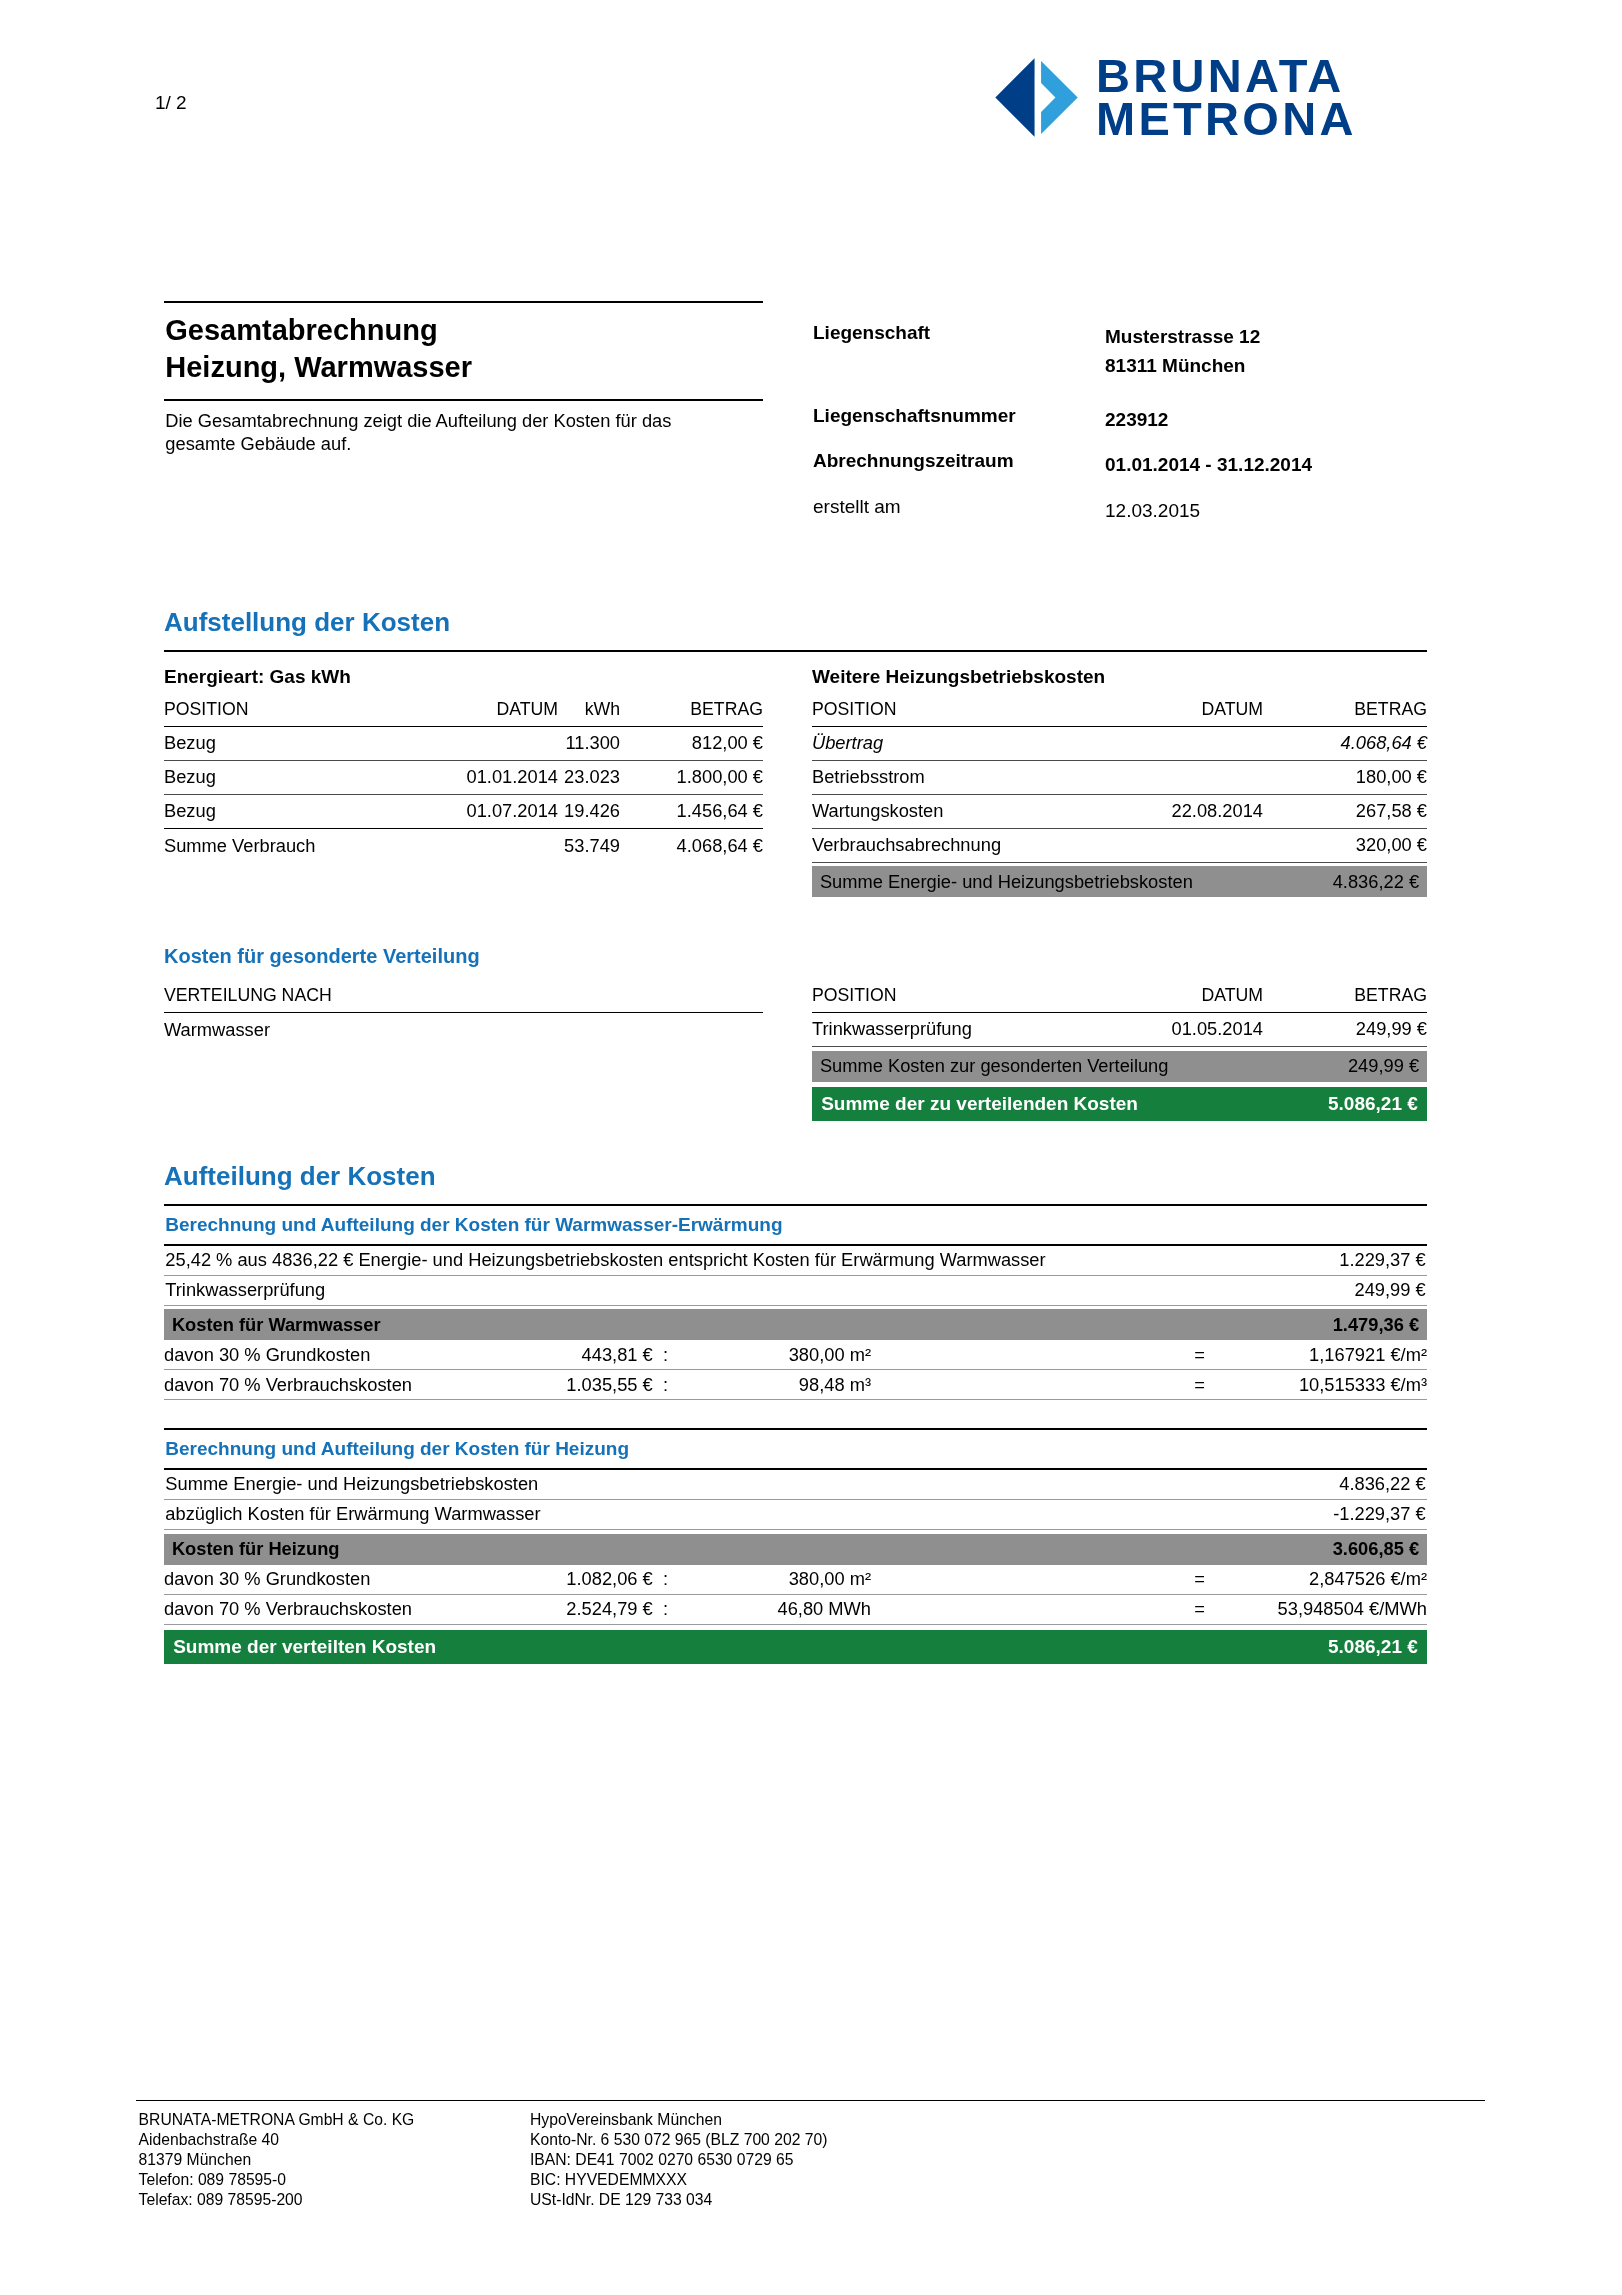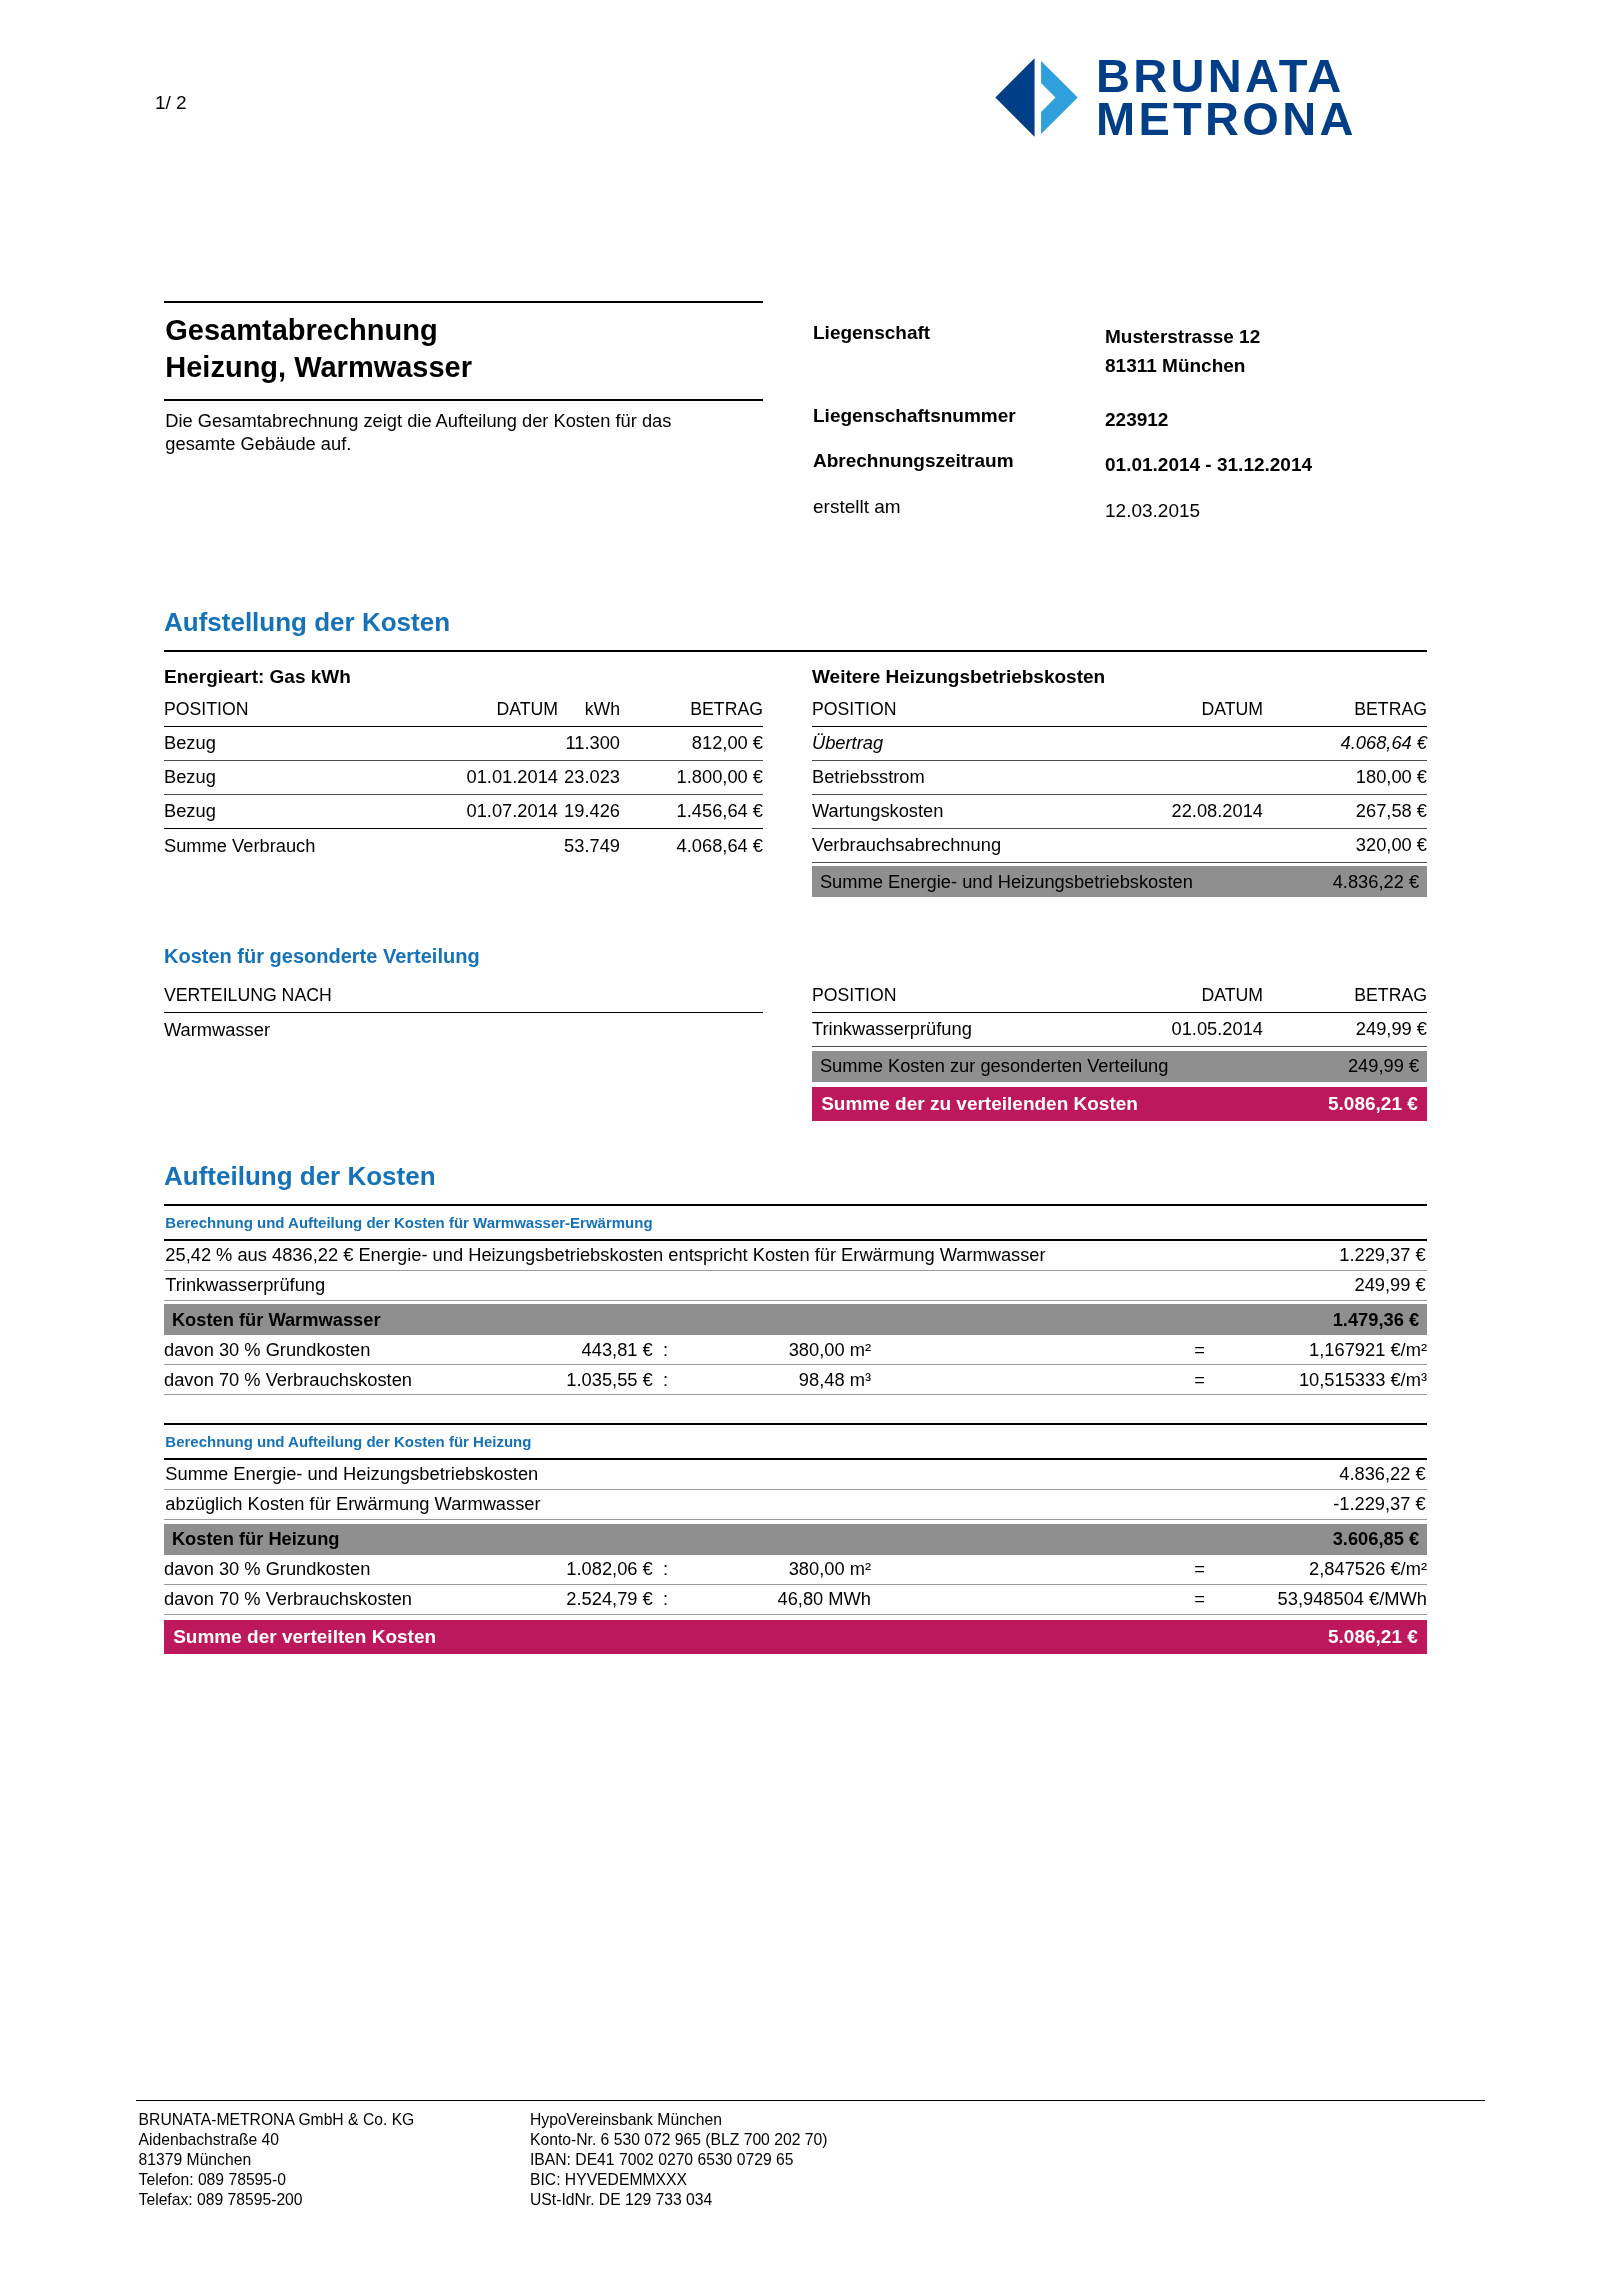--- a/index.html
+++ b/index.html
@@ -47,29 +47,29 @@
 
   .thead { font-size:17.7px; padding-bottom:5.9px; border-bottom:1.3px solid #000; align-items:end; }
   .trow { height:34px; align-items:center; border-bottom:0.7px solid #4a4a4a; font-size:18.3px; }
   .trow.last { border-bottom:1.3px solid #000; }
   .trow.sum { border-bottom:none; }
   .italic { font-style:italic; }
 
   .gray-row { margin-top:3.9px; height:31px; background:#8F8F8F; display:flex;
               justify-content:space-between; align-items:center; padding:0 7.9px; font-size:18.3px; }
   .gray-row.bold { font-weight:bold;gap:22px; }
-  .blue-row { margin-top:5.2px; height:34px; background:#be185d; color:#fff; font-weight:bold;
+  .blue-row { margin-top:5.2px; height:34px; background:#15803d; color:#fff; font-weight:bold;
               display:flex; justify-content:space-between; align-items:center; padding:0 9.2px; font-size:19px; }
 
   .sub-heading { font-size:20px; font-weight:bold; color:#1572B8; margin-bottom:17px; }
   .vh-header { font-size:17.7px; padding-bottom:5.9px; border-bottom:1.3px solid #000; }
   .plain-row { height:34px; display:flex; align-items:center; font-size:18.3px; }
 
   .calc-head { border-top:2px solid #000; border-bottom:2px solid #000;
-               padding:7.9px 1.3px; font-size:15px; font-weight:bold; color:#1572B8; }
+               padding:7.9px 1.3px; font-size:19px; font-weight:bold; color:#1572B8; }
   .calc-head.second { margin-top:27.5px; }
   .formula { padding:34px 1.3px 27.5px 1.3px; white-space:pre; font-size:18.3px; }
   .cost-row { display:flex; justify-content:space-between; align-items:center;
               height:30px; border-bottom:0.7px solid #9a9a9a; font-size:18.3px; padding:0 1.3px; }
   .detail-row { display:grid; grid-template-columns:340px 164px 203px 334px 222px;
                 height:30px; align-items:center; border-bottom:0.7px solid #9a9a9a; font-size:18.3px; }
   .detail-row div { white-space:pre; }
   .detail-row div:nth-child(n+2) { text-align:right; }
 
   #footer { position:absolute; left:136px; top:2100px; width:1349px;

